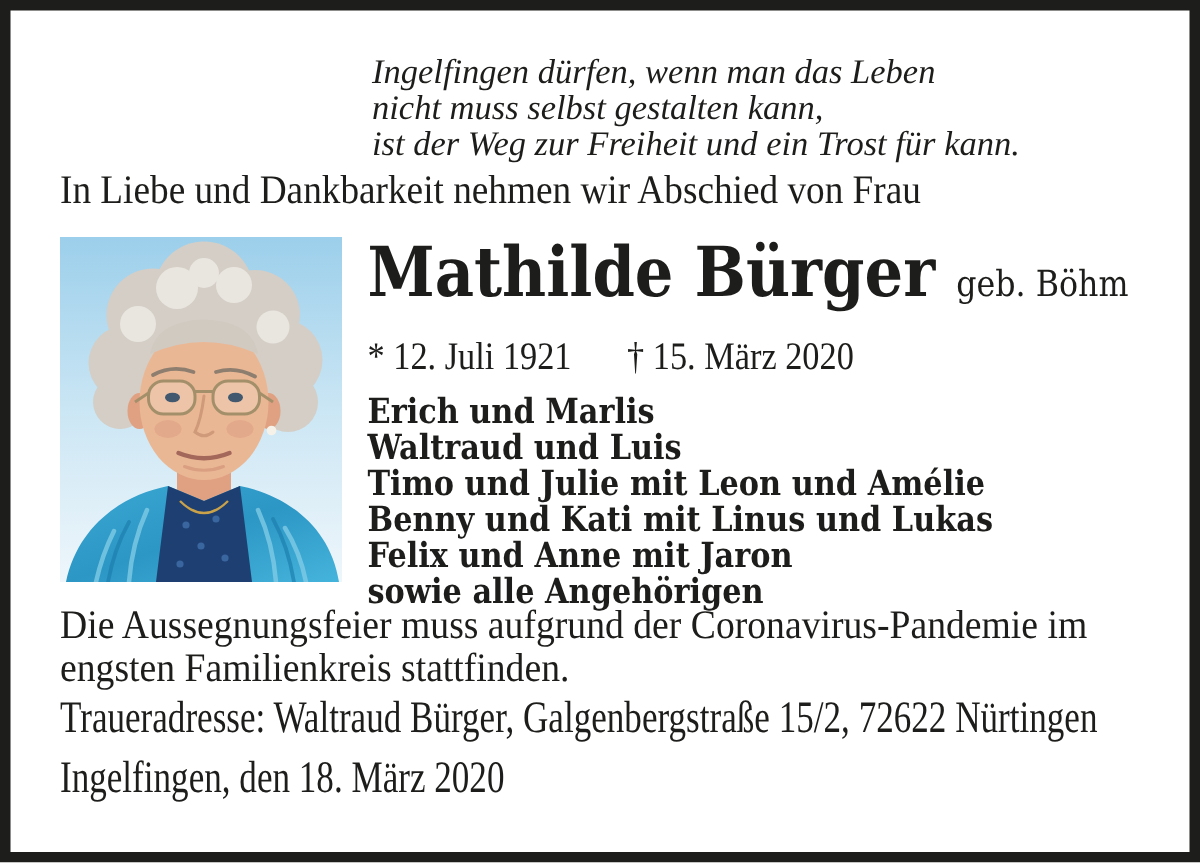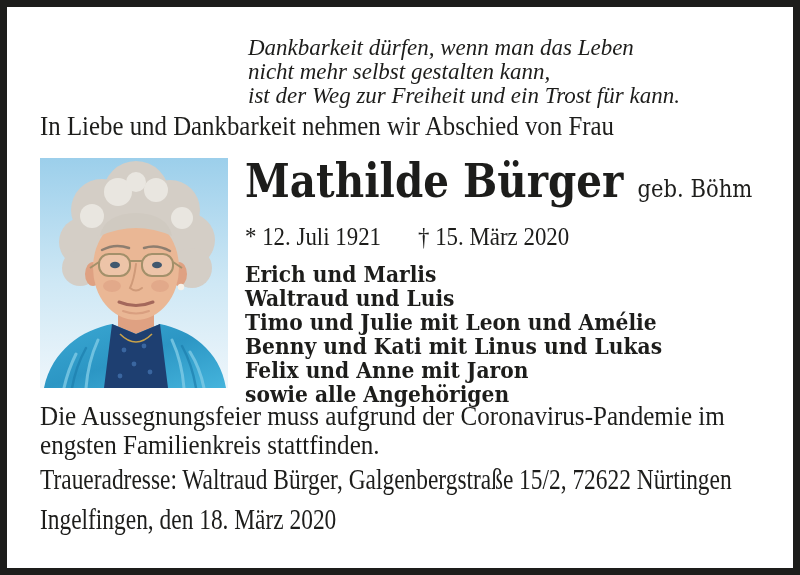--- a/index.html
+++ b/index.html
@@ -76,22 +76,22 @@
     transform: scaleX(0.78); transform-origin: 0 0;
     white-space: nowrap;
   }
 </style>
 </head>
 <body>
 
 <div class="page">
 
   <div class="epigraph">
-    <div>Dankbarkeit dürfen, wenn man das Leben</div>
-    <div>nicht mehr selbst gestalten kann,</div>
+    <div>Ingelfingen dürfen, wenn man das Leben</div>
+    <div>nicht muss selbst gestalten kann,</div>
     <div>ist der Weg zur Freiheit und ein Trost für kann.</div>
   </div>
 
   <div class="intro">In Liebe und Dankbarkeit nehmen wir Abschied von Frau</div>
 
   <div class="photo">
     <svg width="188" height="230" viewBox="0 0 188 230" xmlns="http://www.w3.org/2000/svg">
       <defs>
         <linearGradient id="sky" x1="0" y1="0" x2="0" y2="1">
           <stop offset="0" stop-color="#9ccfeb"></stop>

